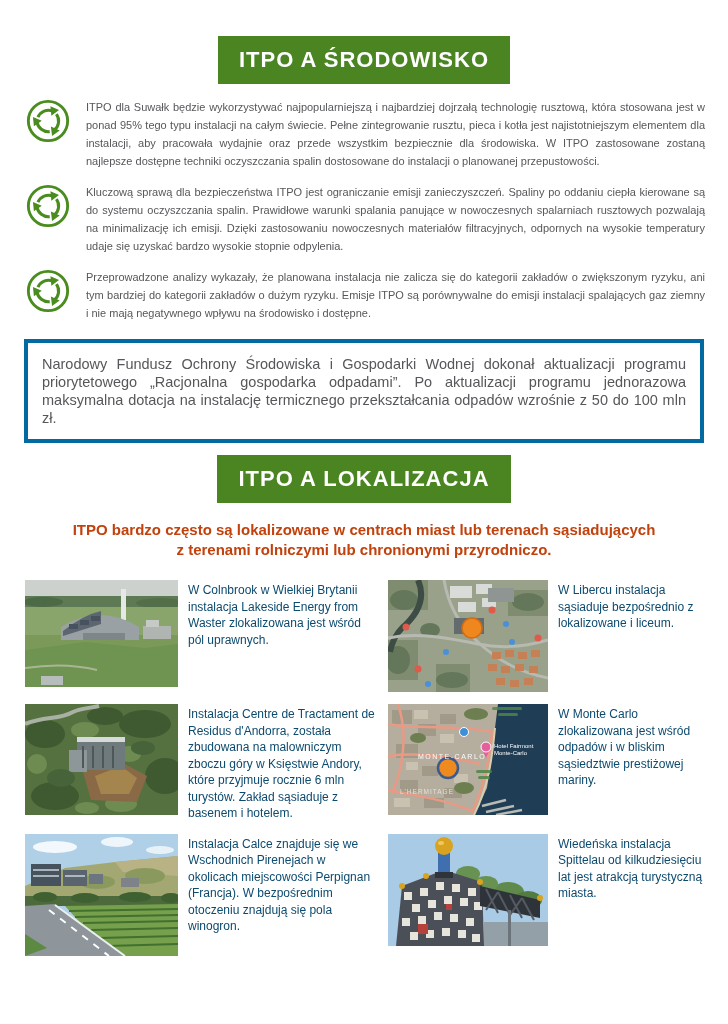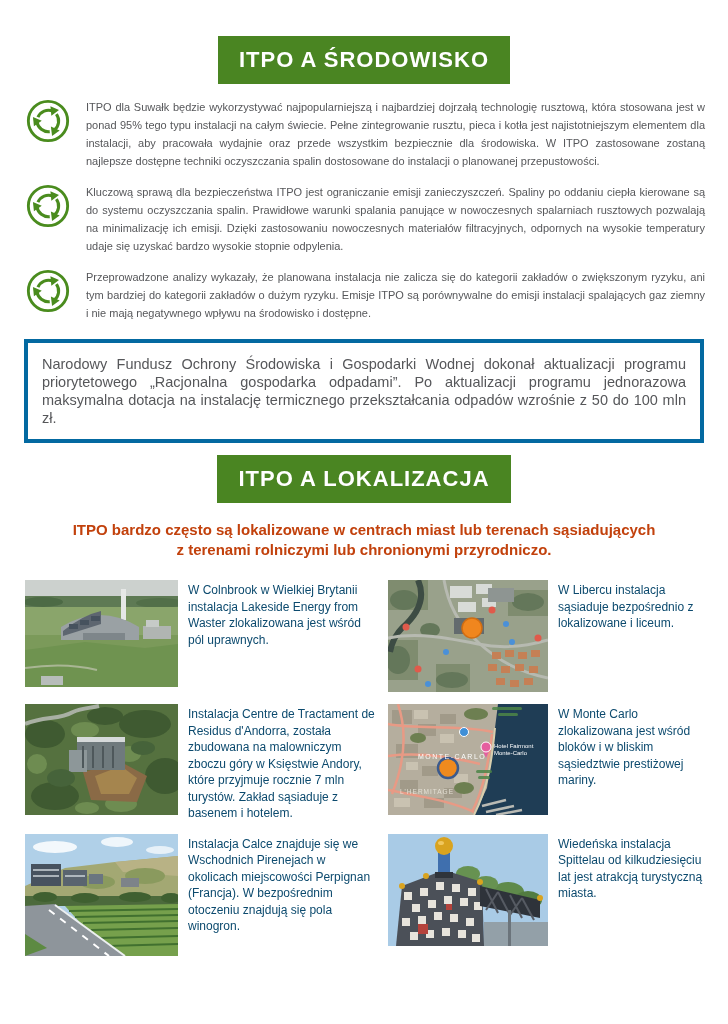--- a/index.html
+++ b/index.html
@@ -241,21 +241,21 @@
         <g stroke="#4e585b" stroke-width="2">
           <line x1="58" y1="42" x2="58" y2="64"></line>
             <line x1="68" y1="42" x2="68" y2="64"></line>
             <line x1="78" y1="42" x2="78" y2="64"></line>
             <line x1="88" y1="42" x2="88" y2="64"></line>
         </g>
         <ellipse cx="36" cy="74" rx="14" ry="9" fill="#46633a"></ellipse>
         <ellipse cx="118" cy="44" rx="12" ry="7" fill="#46633a"></ellipse>
       </svg>
     </span>
-    <p class="caption">Instalacja Centre de Tractament de Residus d'Andorra, została zbudowana na malowniczym zboczu góry w Księstwie Andory, które przyjmuje rocznie 7 mln turystów. Zakład sąsiaduje z basenem i hotelem.</p>
+    <p class="caption">Instalacja Centre de Tractament de Residus d'Andorra, została zbudowana na malowniczym zboczu góry w Księstwie Andory, które przyjmuje rocznie 6 mln turystów. Zakład sąsiaduje z basenem i hotelem.</p>
 
     <span class="loc-photo">
       <svg width="160" height="111" viewBox="0 0 160 111">
         <rect width="160" height="111" fill="#b5ae9e"></rect>
         <g fill="#a19a89">
           <rect x="4" y="6" width="20" height="14"></rect>
             <rect x="30" y="20" width="18" height="12"></rect>
             <rect x="8" y="40" width="22" height="14"></rect>
             <rect x="34" y="62" width="16" height="10"></rect>
             <rect x="12" y="76" width="18" height="12"></rect>
@@ -300,21 +300,21 @@
         <g>
           <polygon points="98,54 94.5,46 101.5,46" fill="#e55f9f"></polygon>
           <circle cx="98" cy="43" r="5" fill="#e55f9f" stroke="#ffffff" stroke-width="1"></circle>
         </g>
         <text x="106" y="44" font-size="6" fill="#ffffff" font-family="Liberation Sans, sans-serif">Hotel Fairmont</text>
         <text x="106" y="51" font-size="6" fill="#ffffff" font-family="Liberation Sans, sans-serif">Monte-Carlo</text>
         <text x="30" y="55" font-size="7" letter-spacing="1.5" fill="#ffffff" opacity="0.95" font-family="Liberation Sans, sans-serif">MONTE-CARLO</text>
         <text x="12" y="90" font-size="6.5" letter-spacing="1" fill="#e9e5da" opacity="0.9" font-family="Liberation Sans, sans-serif">L'HERMITAGE</text>
       </svg>
     </span>
-    <p class="caption">W Monte Carlo zlokalizowana jest wśród bloków i w bliskim sąsiedztwie prestiżowej mariny.</p>
+    <p class="caption">W Monte Carlo zlokalizowana jest wśród odpadów i w bliskim sąsiedztwie prestiżowej mariny.</p>
 
     <span class="loc-photo">
       <svg width="153" height="122" viewBox="0 0 153 122">
         <rect width="153" height="122" fill="#b0d0e8"></rect>
         <ellipse cx="30" cy="13" rx="22" ry="6" fill="#ffffff" opacity="0.85"></ellipse>
         <ellipse cx="92" cy="8" rx="16" ry="5" fill="#ffffff" opacity="0.8"></ellipse>
         <ellipse cx="135" cy="16" rx="14" ry="4" fill="#ffffff" opacity="0.7"></ellipse>
         <polygon points="0,52 40,34 90,28 153,22 153,68 0,70" fill="#a3a873"></polygon>
         <polygon points="90,28 153,22 153,42 98,38" fill="#b8b285"></polygon>
         <g fill="#8a9a5e">

